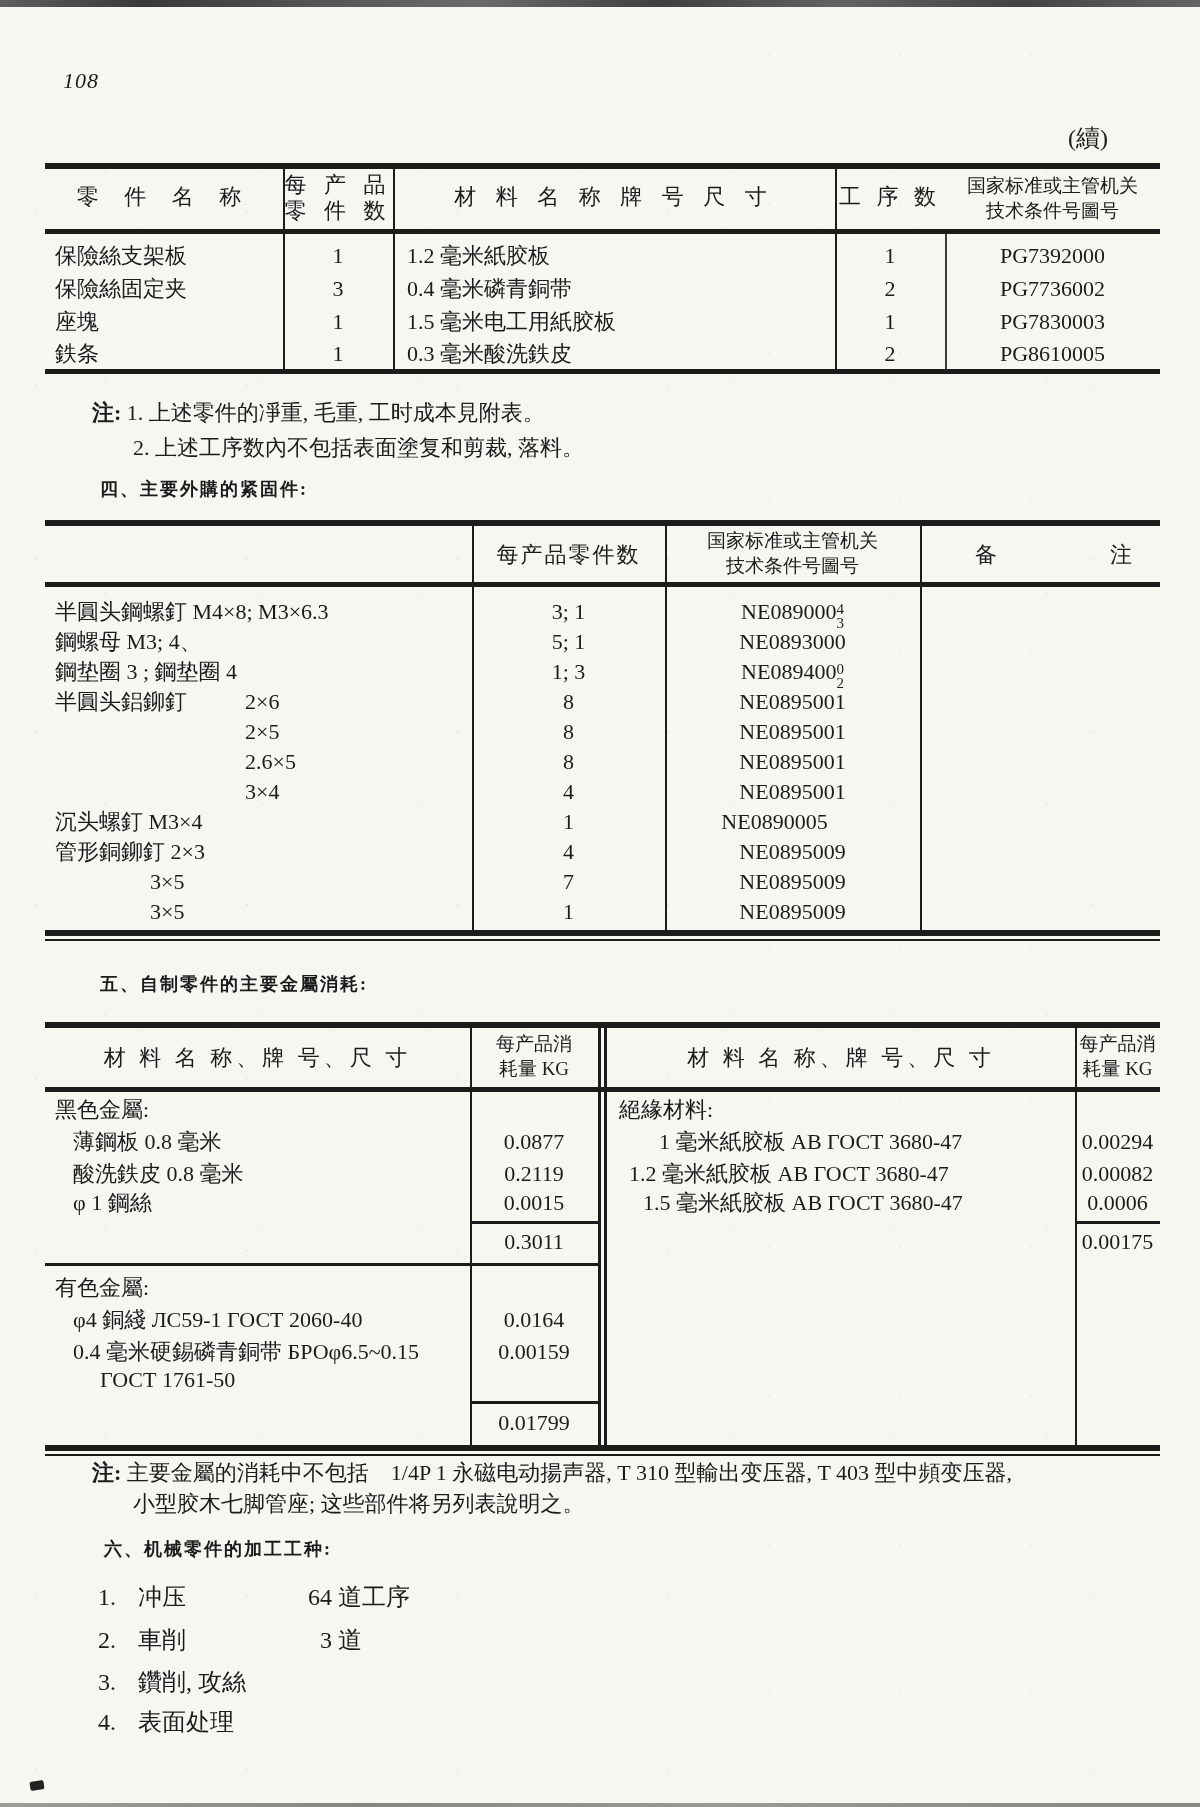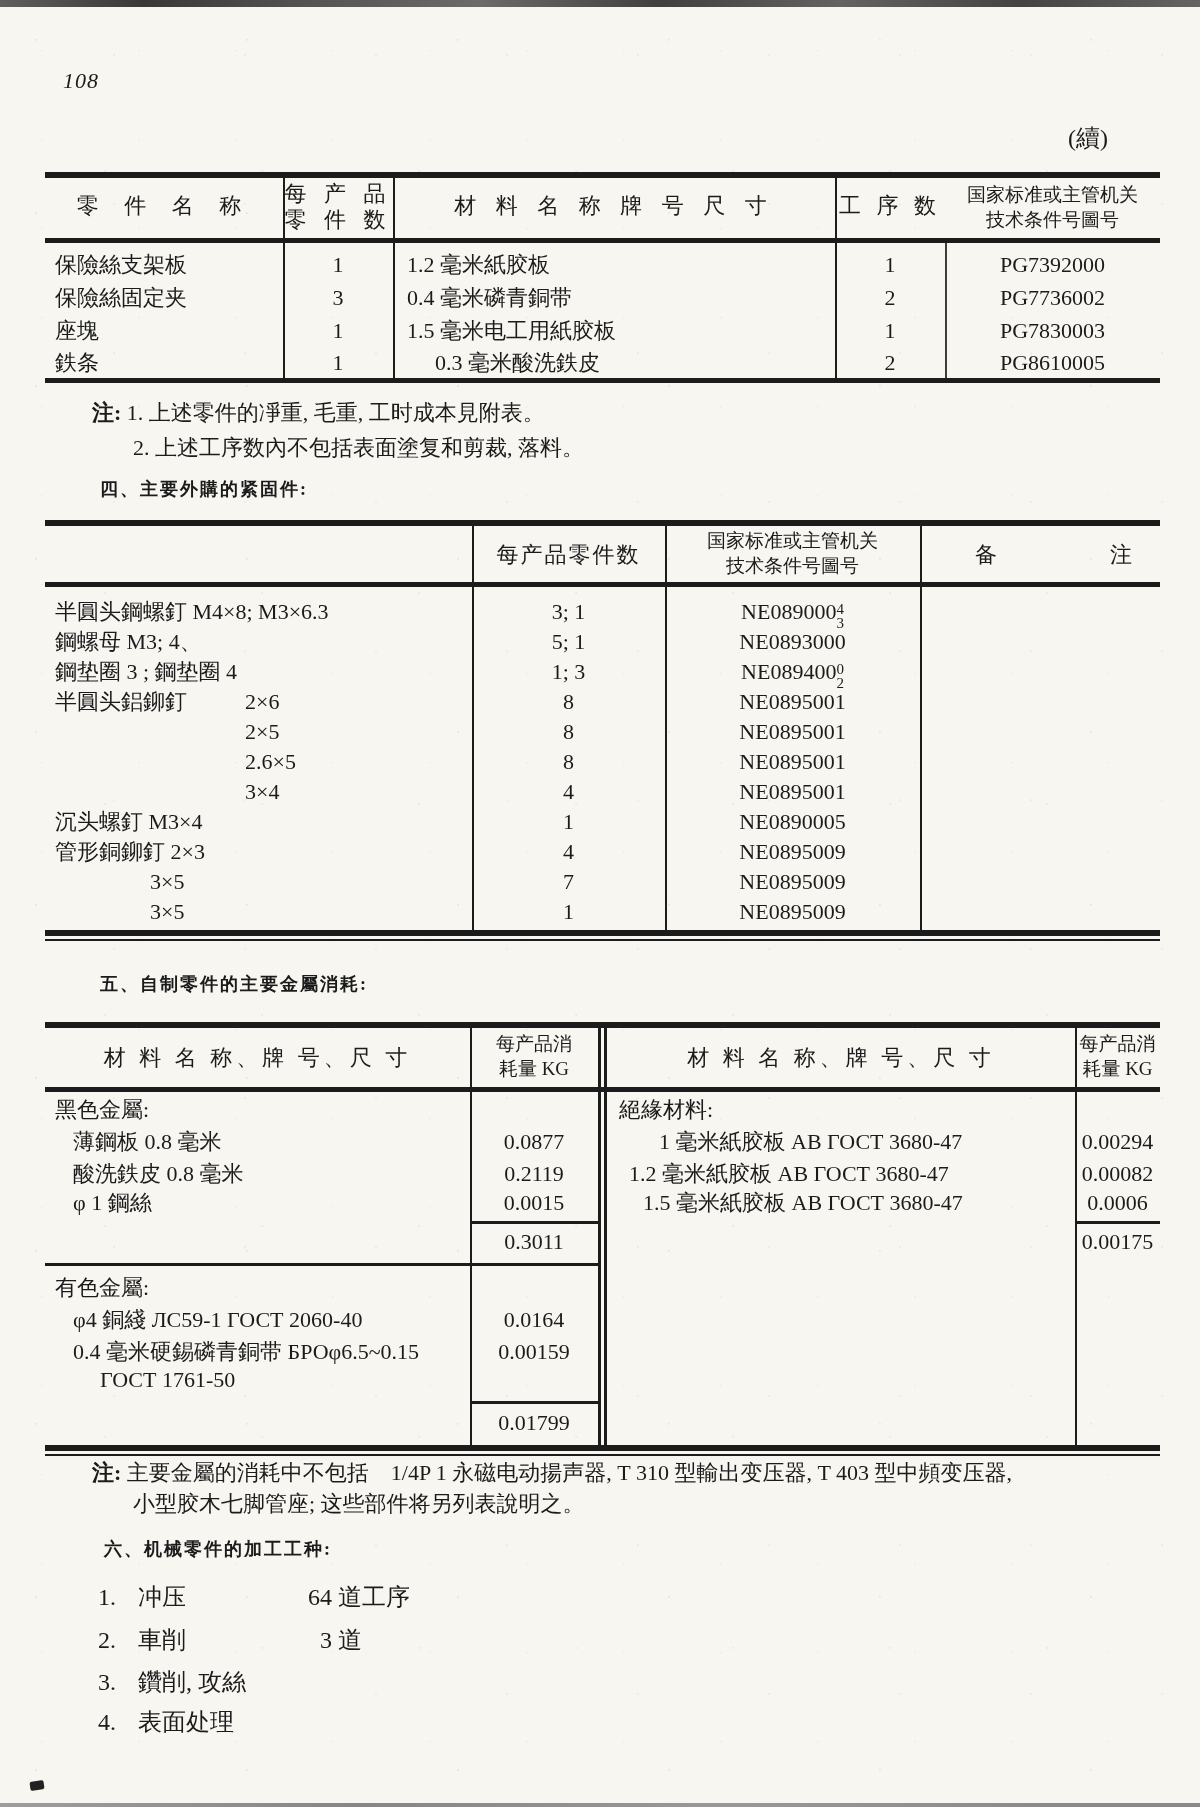--- a/index.html
+++ b/index.html
@@ -37,21 +37,21 @@
 <body>
 
 <div class="page">
   <div class="edge-top"></div>
   <div class="edge-bottom"></div>
   <div class="blob"></div>
 
   <div class="pageno">108</div>
   <div class="cont">(續)</div>
 
-  <div class="tbl" style="left:45px;top:172px;width:1115px;height:259px;">
+  <div class="tbl" style="left:45px;top:163px;width:1115px;height:259px;">
     <div class="hl" style="left:0;top:0;width:1115px;height:6px;"></div>
     <div class="hl" style="left:0;top:66px;width:1115px;height:5px;"></div>
     <div class="hl" style="left:0;top:206px;width:1115px;height:5px;"></div>
     <div class="vl" style="left:238px;top:6px;width:2px;height:200px;"></div>
     <div class="vl" style="left:348px;top:6px;width:2px;height:200px;"></div>
     <div class="vl" style="left:790px;top:6px;width:2px;height:200px;"></div>
     <div class="vl" style="left:900px;top:71px;width:1.5px;height:135px;background:#3d3d3d;"></div>
 
     <div class="t hd c" style="left:0;top:20px;width:238px;letter-spacing:10px;">零 件 名 称</div>
     <div class="t hd c" style="left:238px;top:8px;width:110px;letter-spacing:6px;">每 产 品</div>
@@ -74,21 +74,21 @@
     <div class="t c" style="left:900px;top:112px;width:215px;">PG7736002</div>
 
     <div class="t" style="left:10px;top:145px;">座塊</div>
     <div class="t c" style="left:238px;top:145px;width:110px;">1</div>
     <div class="t" style="left:362px;top:145px;">1.5 毫米电工用紙胶板</div>
     <div class="t c" style="left:790px;top:145px;width:110px;">1</div>
     <div class="t c" style="left:900px;top:145px;width:215px;">PG7830003</div>
 
     <div class="t" style="left:10px;top:177px;">鉄条</div>
     <div class="t c" style="left:238px;top:177px;width:110px;">1</div>
-    <div class="t" style="left:362px;top:177px;margin-left:28px;">0.3 毫米酸洗鉄皮</div>
+    <div class="t" style="left:362px;top:177px;">0.3 毫米酸洗鉄皮</div>
     <div class="t c" style="left:790px;top:177px;width:110px;">2</div>
     <div class="t c" style="left:900px;top:177px;width:215px;">PG8610005</div>
   </div>
 
   <div class="t" style="left:92px;top:399px;">
     <span class="noteLbl">注:</span>
     <span>1. 上述零件的凈重, 毛重, 工时成本見附表。</span>
   </div>
   <div class="t" style="left:133px;top:434px;">2. 上述工序数內不包括表面塗复和剪裁, 落料。</div>
 
@@ -139,21 +139,21 @@
     <div class="t" style="left:200px;top:228px;">2.6×5</div>
     <div class="t c" style="left:427px;top:228px;width:193px;">8</div>
     <div class="t c" style="left:620px;top:228px;width:255px;">NE0895001</div>
 
     <div class="t" style="left:200px;top:258px;">3×4</div>
     <div class="t c" style="left:427px;top:258px;width:193px;">4</div>
     <div class="t c" style="left:620px;top:258px;width:255px;">NE0895001</div>
 
     <div class="t" style="left:10px;top:288px;"><span>沉头螺釘 M3×4</span></div>
     <div class="t c" style="left:427px;top:288px;width:193px;">1</div>
-    <div class="t c" style="left:620px;top:288px;width:255px;">NE0890005</div>
+    <div class="t c" style="left:602px;top:288px;width:255px;">NE0890005</div>
 
     <div class="t" style="left:10px;top:318px;"><span>管形銅鉚釘 2×3</span></div>
     <div class="t c" style="left:427px;top:318px;width:193px;">4</div>
     <div class="t c" style="left:620px;top:318px;width:255px;">NE0895009</div>
 
     <div class="t" style="left:105px;top:348px;">3×5</div>
     <div class="t c" style="left:427px;top:348px;width:193px;">7</div>
     <div class="t c" style="left:620px;top:348px;width:255px;">NE0895009</div>
 
     <div class="t" style="left:105px;top:378px;">3×5</div>

